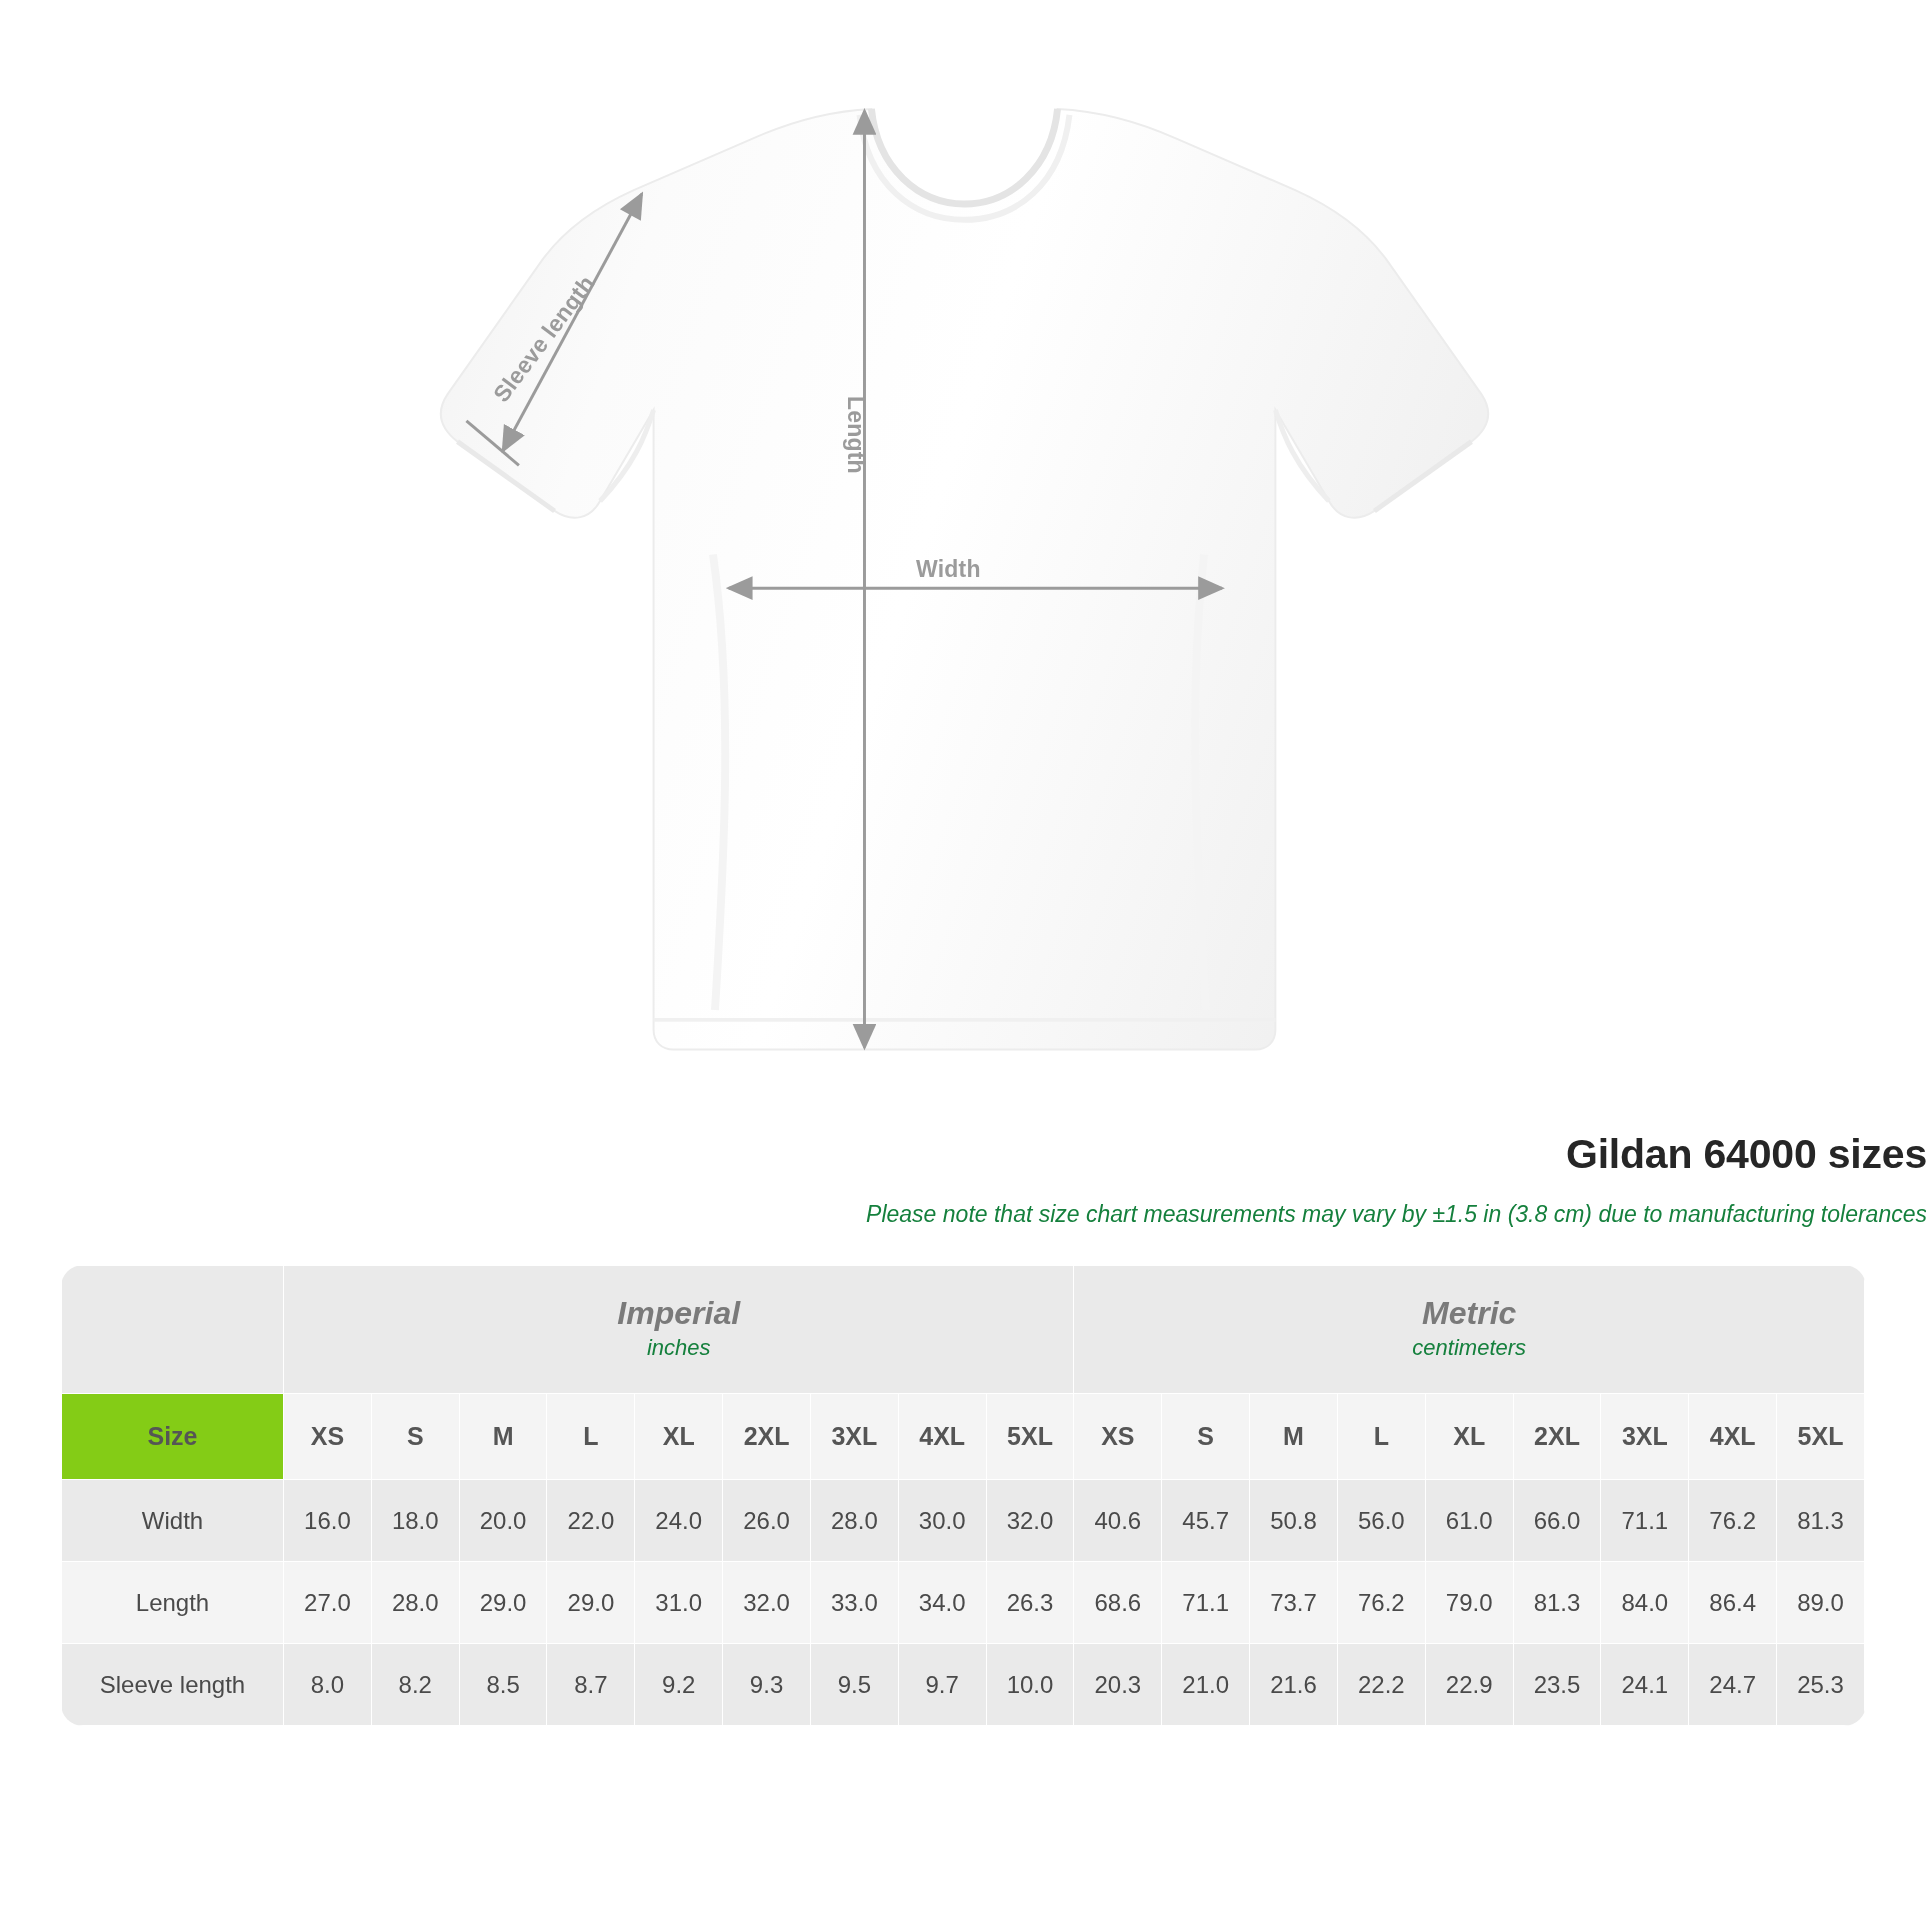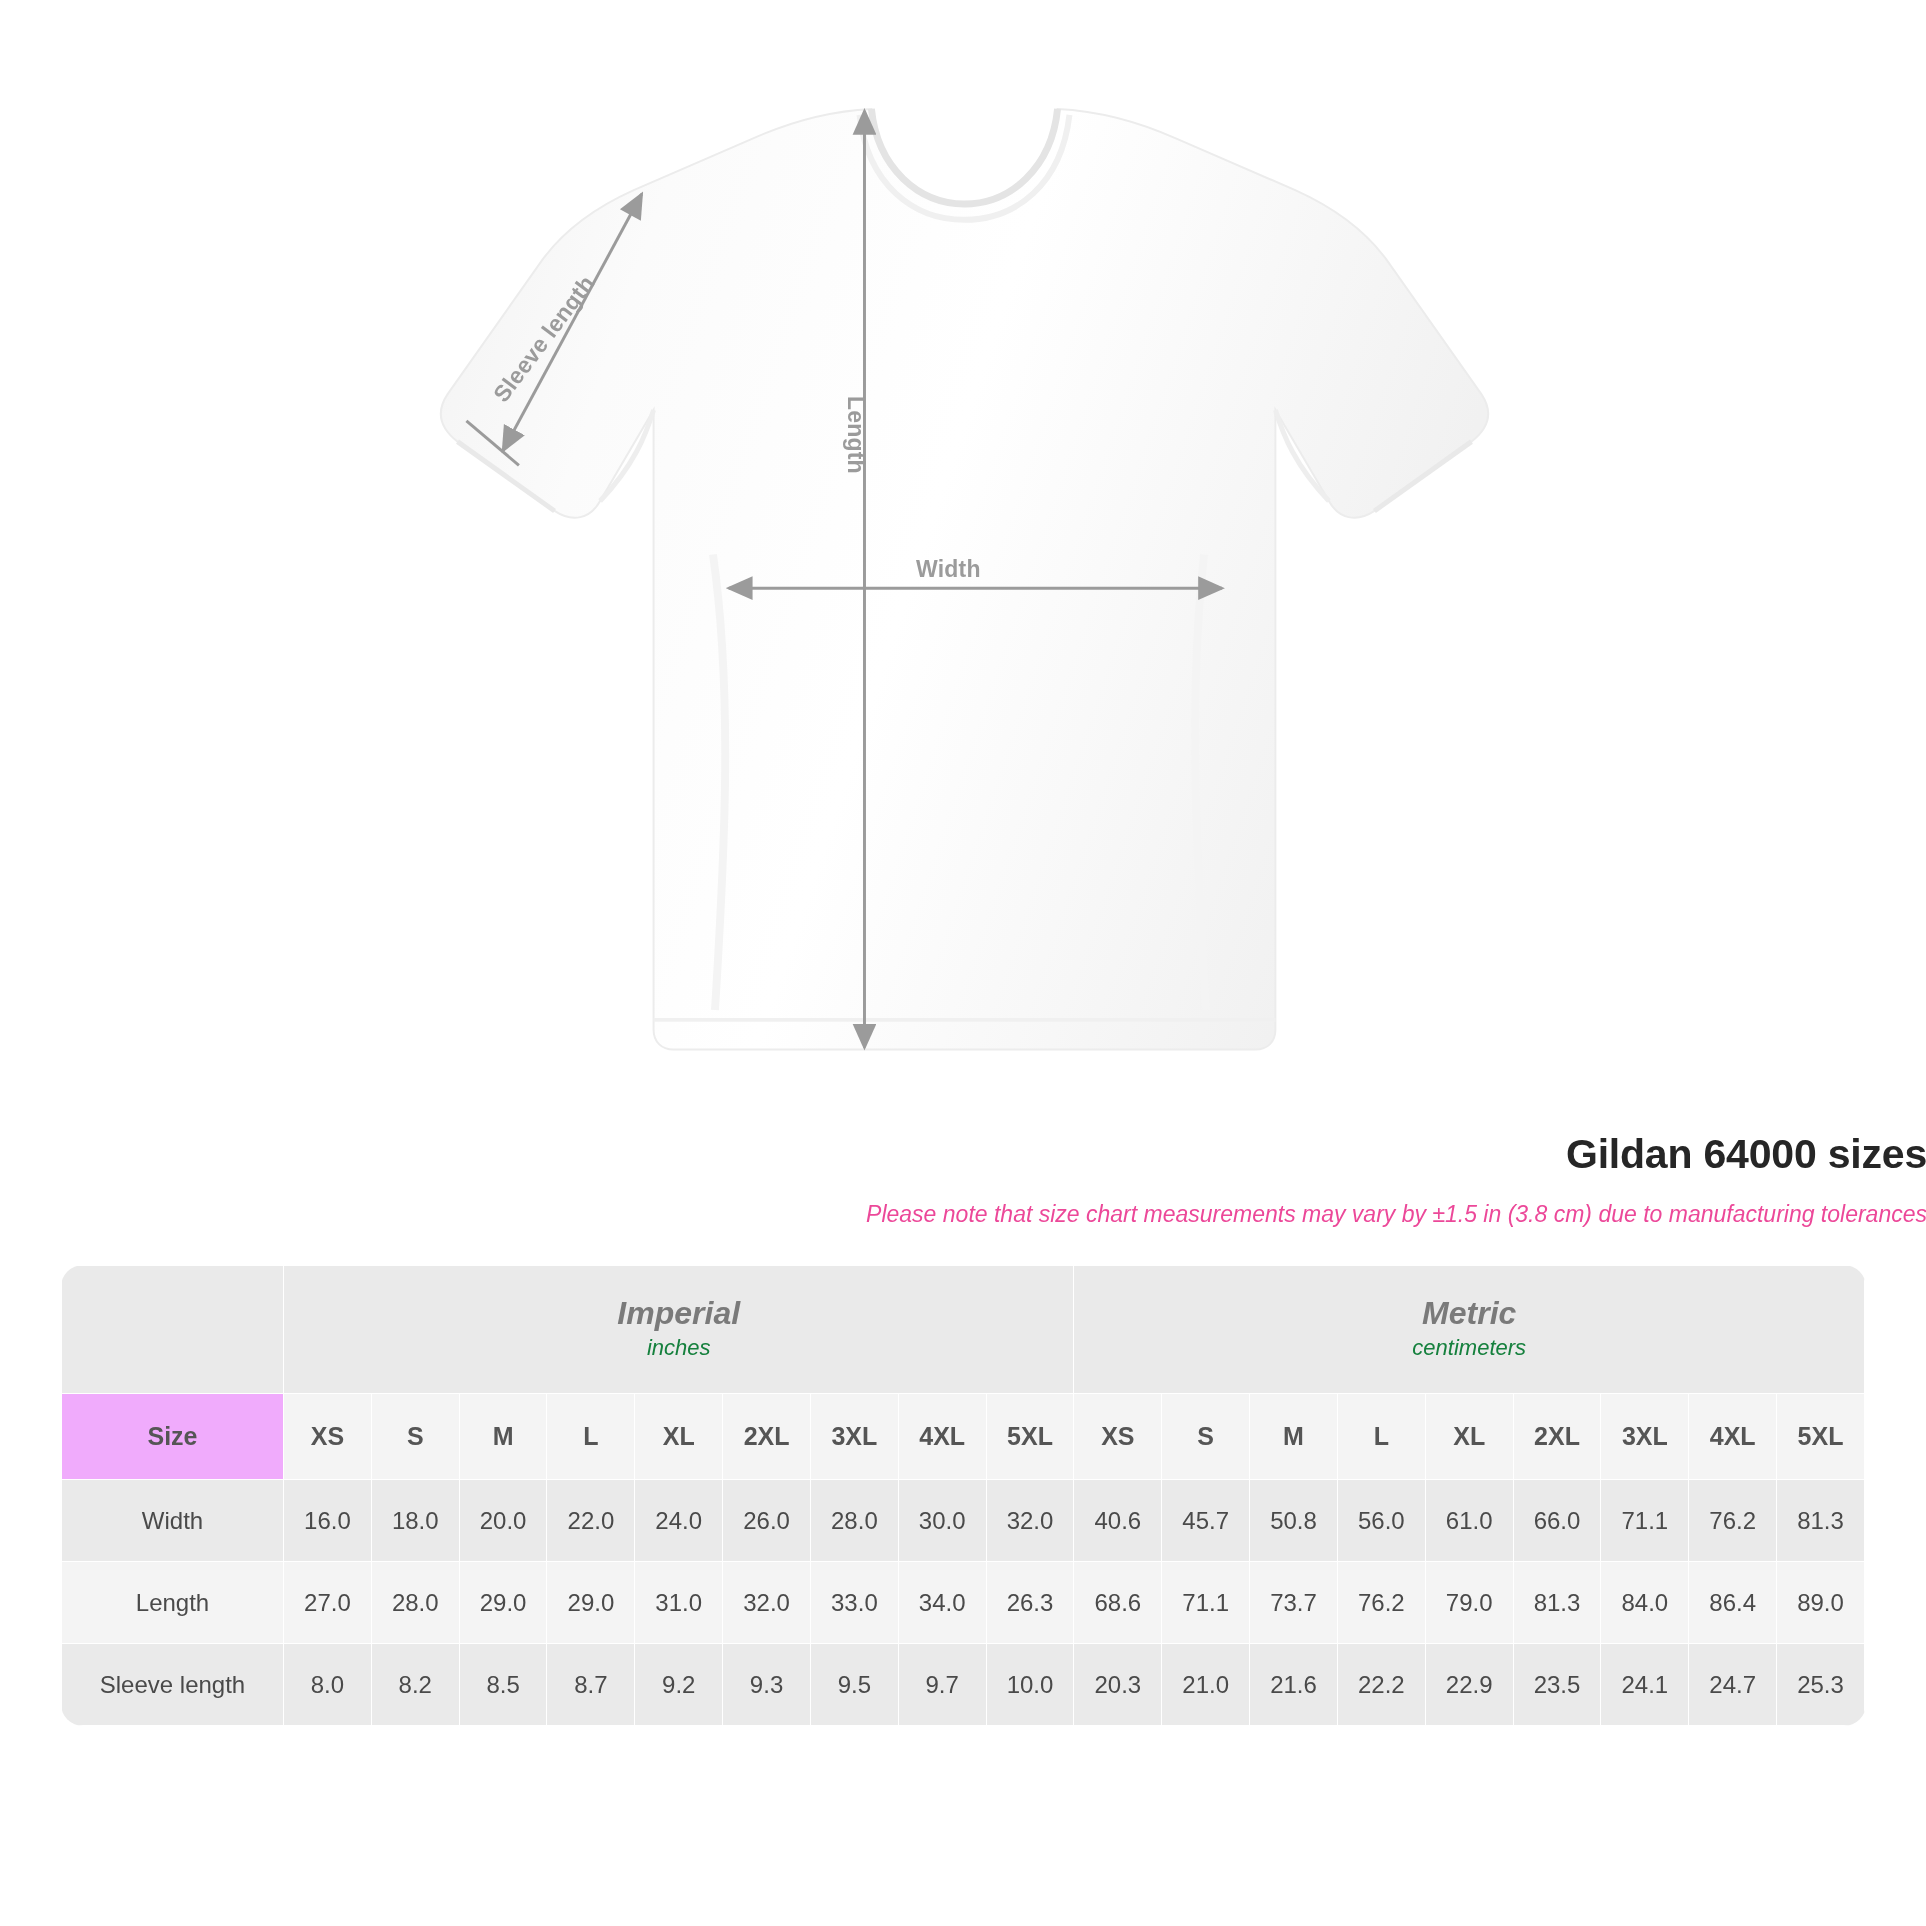--- a/index.html
+++ b/index.html
@@ -60,21 +60,21 @@
   }
   .chart-title {
     font-size: 41px;
     font-weight: bold;
     color: #262626;
     letter-spacing: -0.2px;
   }
   .chart-note {
     font-size: 23px;
     font-style: italic;
-    color: #ec4899;
+    color: #15803d;
     margin-top: 23px;
   }
 
   
   .table-wrap {
     margin: 37px 61px 0 61px;
     border-radius: 22px;
     overflow: hidden;
     background: #ffffff;
   }
@@ -116,21 +116,21 @@
 
   
   tr.size-row td {
     background: #f4f4f4;
     height: 83px;
     font-weight: bold;
     color: #555555;
     font-size: 25px;
   }
   tr.size-row td.row-head {
-    background: #f0abfc;
+    background: #84cc16;
   }
 
   
   tr.data-row td {
     height: 79px;
     background: #f4f4f4;
   }
   tr.data-row.alt td {
     background: #eaeaea;
   }

